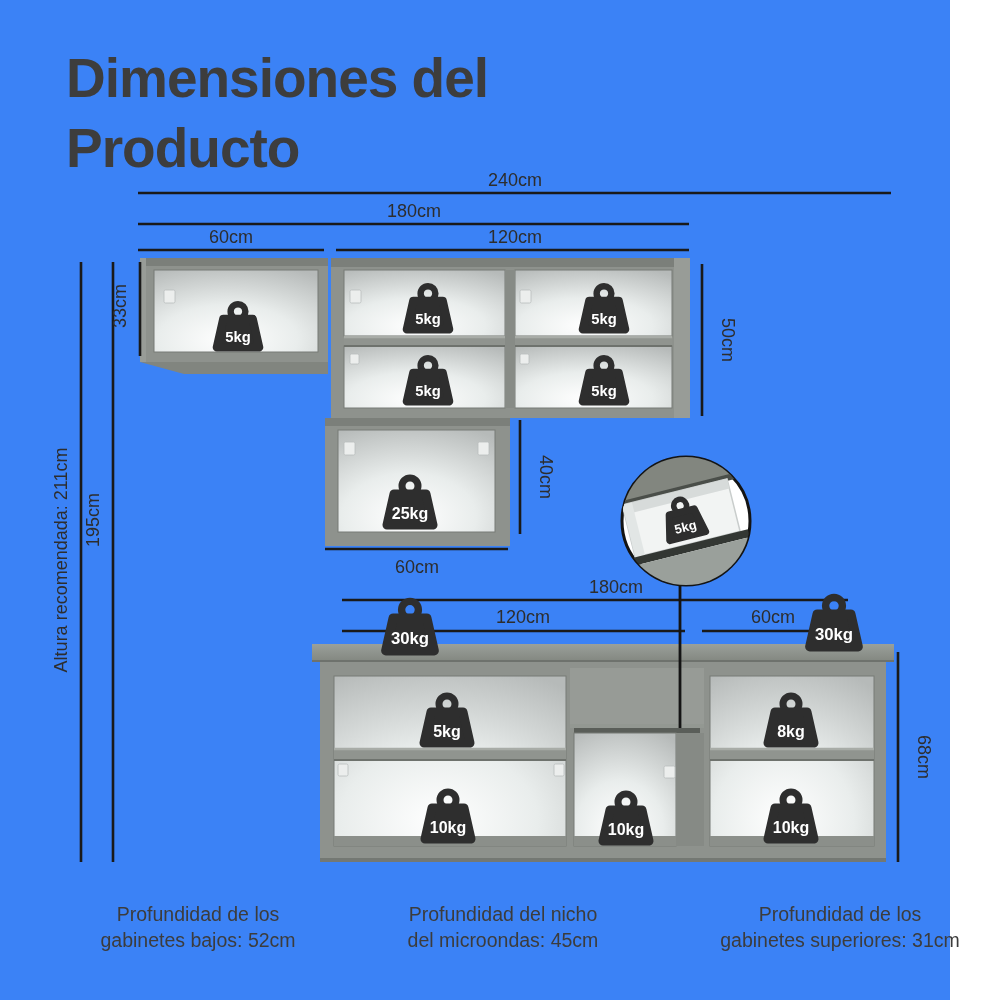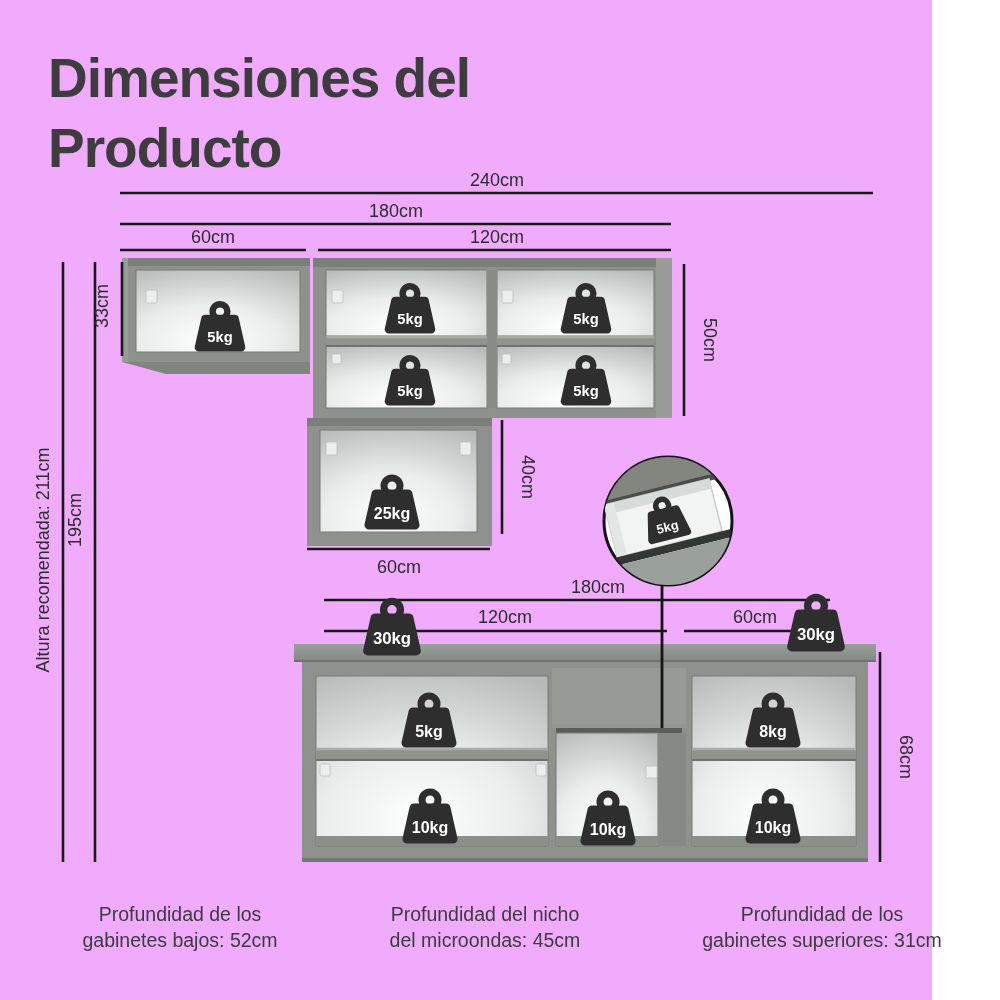--- a/index.html
+++ b/index.html
@@ -1,16 +1,16 @@
 <!DOCTYPE html>
 <html><head>
 <meta charset="utf-8">
 <style>
   html,body{margin:0;padding:0;background:#ffffff;width:1000px;height:1000px;overflow:hidden;}
-  .stage{position:relative;width:932px;height:1000px;background:#f0abfc;}
+  .stage{position:relative;width:932px;height:1000px;background:#3b82f6;padding-left:18px;}
   svg{display:block;}
   .title-text{font:bold 55px "Liberation Sans",sans-serif;fill:#3d3d3d;letter-spacing:-1px;}
   .dim-line{stroke:#1a1a1a;stroke-width:2.6;fill:none;}
   .dim-line-thin{stroke:#141414;stroke-width:2.8;fill:none;}
   .dim-text{font:18px "Liberation Sans",sans-serif;fill:#2d2d2d;text-anchor:middle;}
   .foot-text{font:19.5px "Liberation Sans",sans-serif;fill:#3c3c3c;text-anchor:middle;}
   .frame{fill:#8e928d;}
   .frame-dark{fill:#7b7f7a;}
   .frame-light{fill:#989c97;}
   .interior{fill:url(#gInt);stroke:#777b76;stroke-width:1;}

